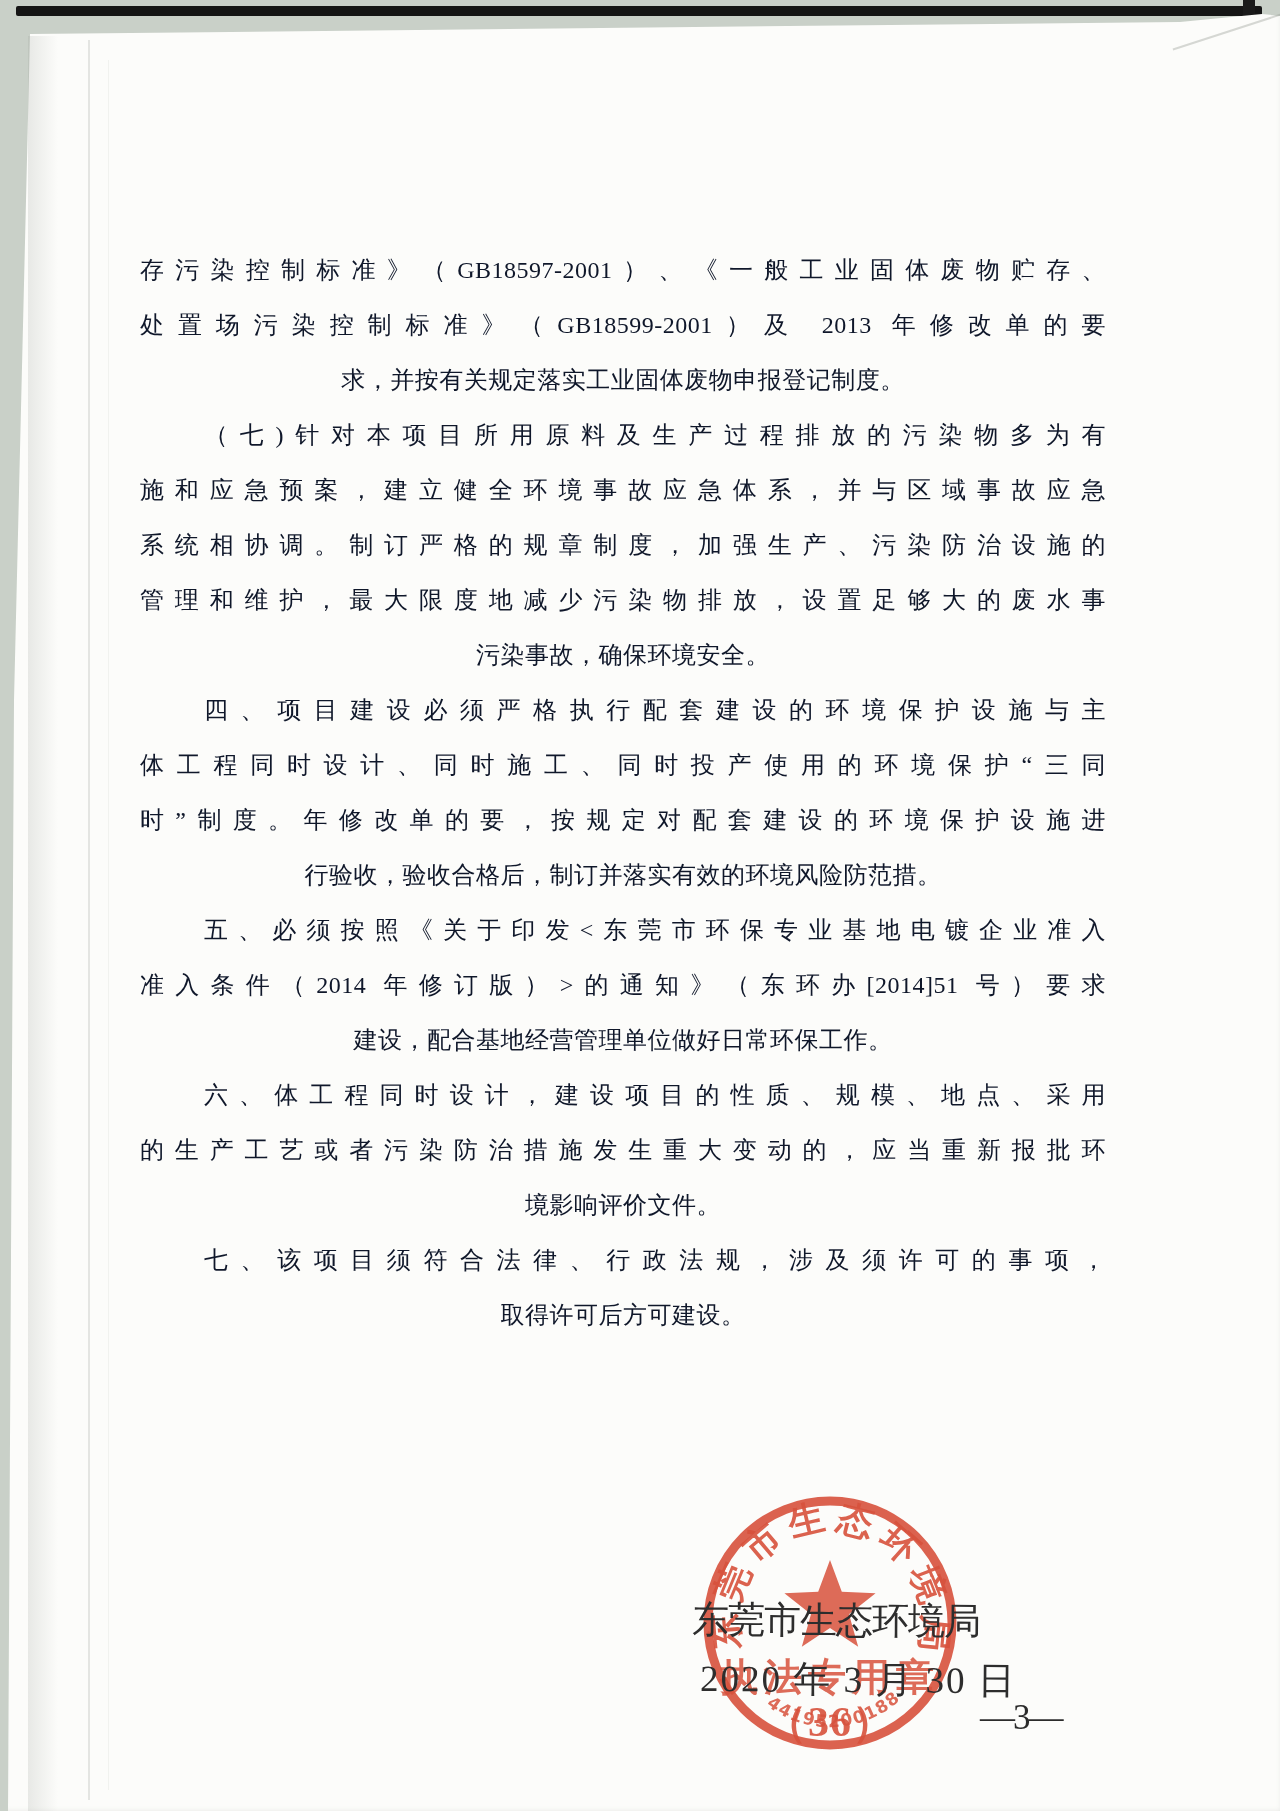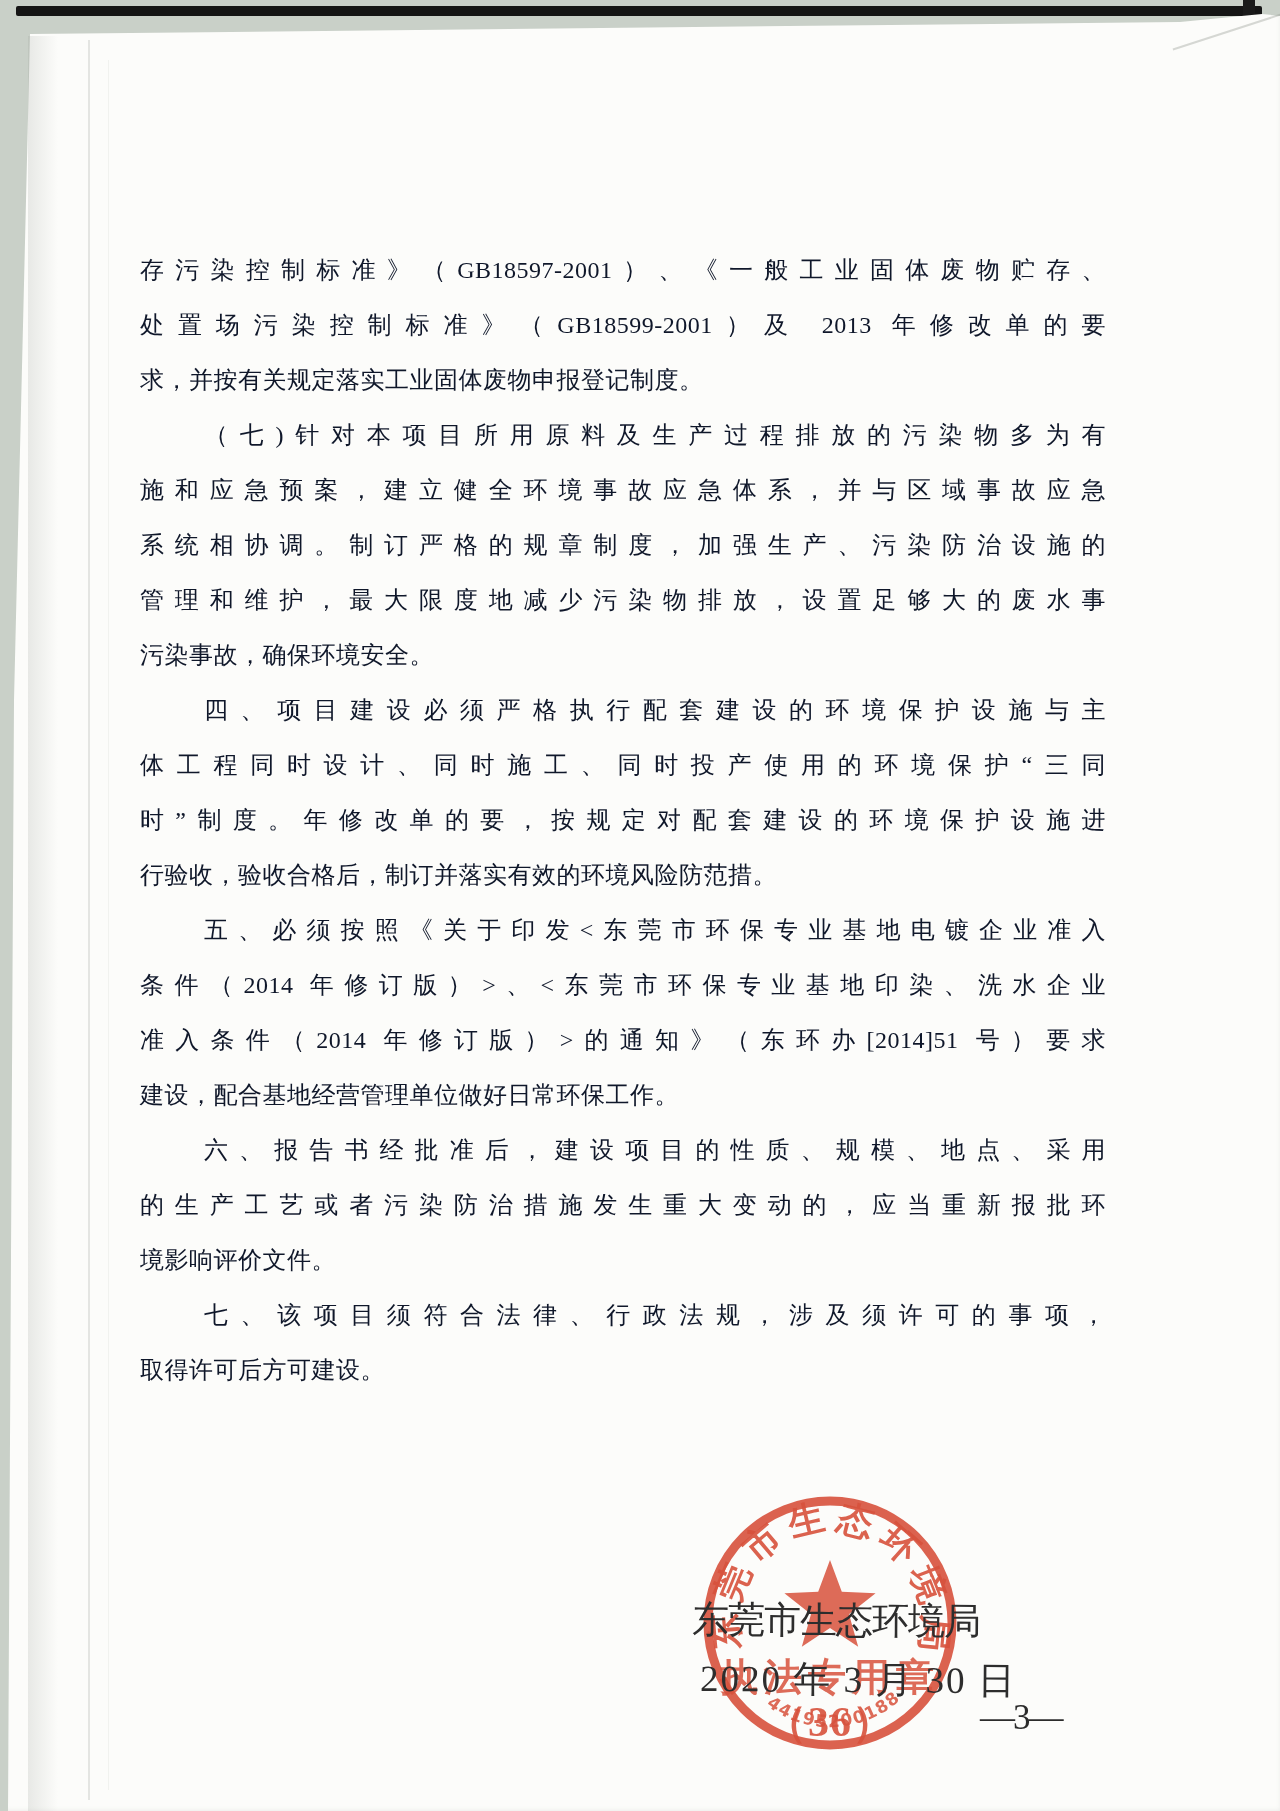--- a/index.html
+++ b/index.html
@@ -37,21 +37,21 @@
   .left-shade{
     position:absolute;left:28px;top:36px;width:30px;height:1775px;
     background:linear-gradient(90deg,rgba(150,155,148,.20),rgba(150,155,148,0));
   }
   
   .doc-body{
     position:absolute;left:140px;top:243px;width:966px;
     font-size:24px;color:#0f172a;letter-spacing:.5px;
   }
   .line{
-    height:55px;line-height:55px;white-space:nowrap;
+    height:55px;line-height:55px;white-space:nowrap;text-align:center;
   }
   .line.just{
     white-space:normal;text-align:justify;text-align-last:justify;
   }
   .line.indent{ text-indent:64px; }
   
   .sig-agency{
     position:absolute;left:692px;top:1596px;width:300px;
     font-size:37px;color:#2d2d2d;letter-spacing:-1px;white-space:nowrap;
     transform:rotate(.4deg);z-index:5;
@@ -89,24 +89,23 @@
     <div class="line indent just">（七)针对本项目所用原料及生产过程排放的污染物多为有</div>
     <div class="line just">施和应急预案，建立健全环境事故应急体系，并与区域事故应急</div>
     <div class="line just">系统相协调。制订严格的规章制度，加强生产、污染防治设施的</div>
     <div class="line just">管理和维护，最大限度地减少污染物排放，设置足够大的废水事</div>
     <div class="line">污染事故，确保环境安全。</div>
     <div class="line indent just">四、项目建设必须严格执行配套建设的环境保护设施与主</div>
     <div class="line just">体工程同时设计、同时施工、同时投产使用的环境保护“三同</div>
     <div class="line just">时”制度。年修改单的要，按规定对配套建设的环境保护设施进</div>
     <div class="line">行验收，验收合格后，制订并落实有效的环境风险防范措。</div>
     <div class="line indent just">五、必须按照《关于印发&lt;东莞市环保专业基地电镀企业准入</div>
-    <div class="line just">条件（2014 年修订版）&gt;、&lt;东莞市环保专业基地印染、洗水企业</div>
     <div class="line just">准入条件（2014 年修订版）&gt;的通知》（东环办[2014]51 号）要求</div>
     <div class="line">建设，配合基地经营管理单位做好日常环保工作。</div>
-    <div class="line indent just">六、报告书经批准后，建设项目的性质、规模、地点、采用</div>
+    <div class="line indent just">六、体工程同时设计，建设项目的性质、规模、地点、采用</div>
     <div class="line just">的生产工艺或者污染防治措施发生重大变动的，应当重新报批环</div>
     <div class="line">境影响评价文件。</div>
     <div class="line indent just">七、该项目须符合法律、行政法规，涉及须许可的事项，</div>
     <div class="line">取得许可后方可建设。</div>
   </div>
 
 <svg class="seal" viewBox="0 0 290 290" xmlns="http://www.w3.org/2000/svg">
   <defs>
     <path id="ringArc" d="M 51.1 172.2 A 93 93 0 1 1 228.9 172.2" fill="none"></path>
     <path id="codeArc" d="M 73.1 224.7 A 104 104 0 0 0 206.9 224.7" fill="none"></path>

